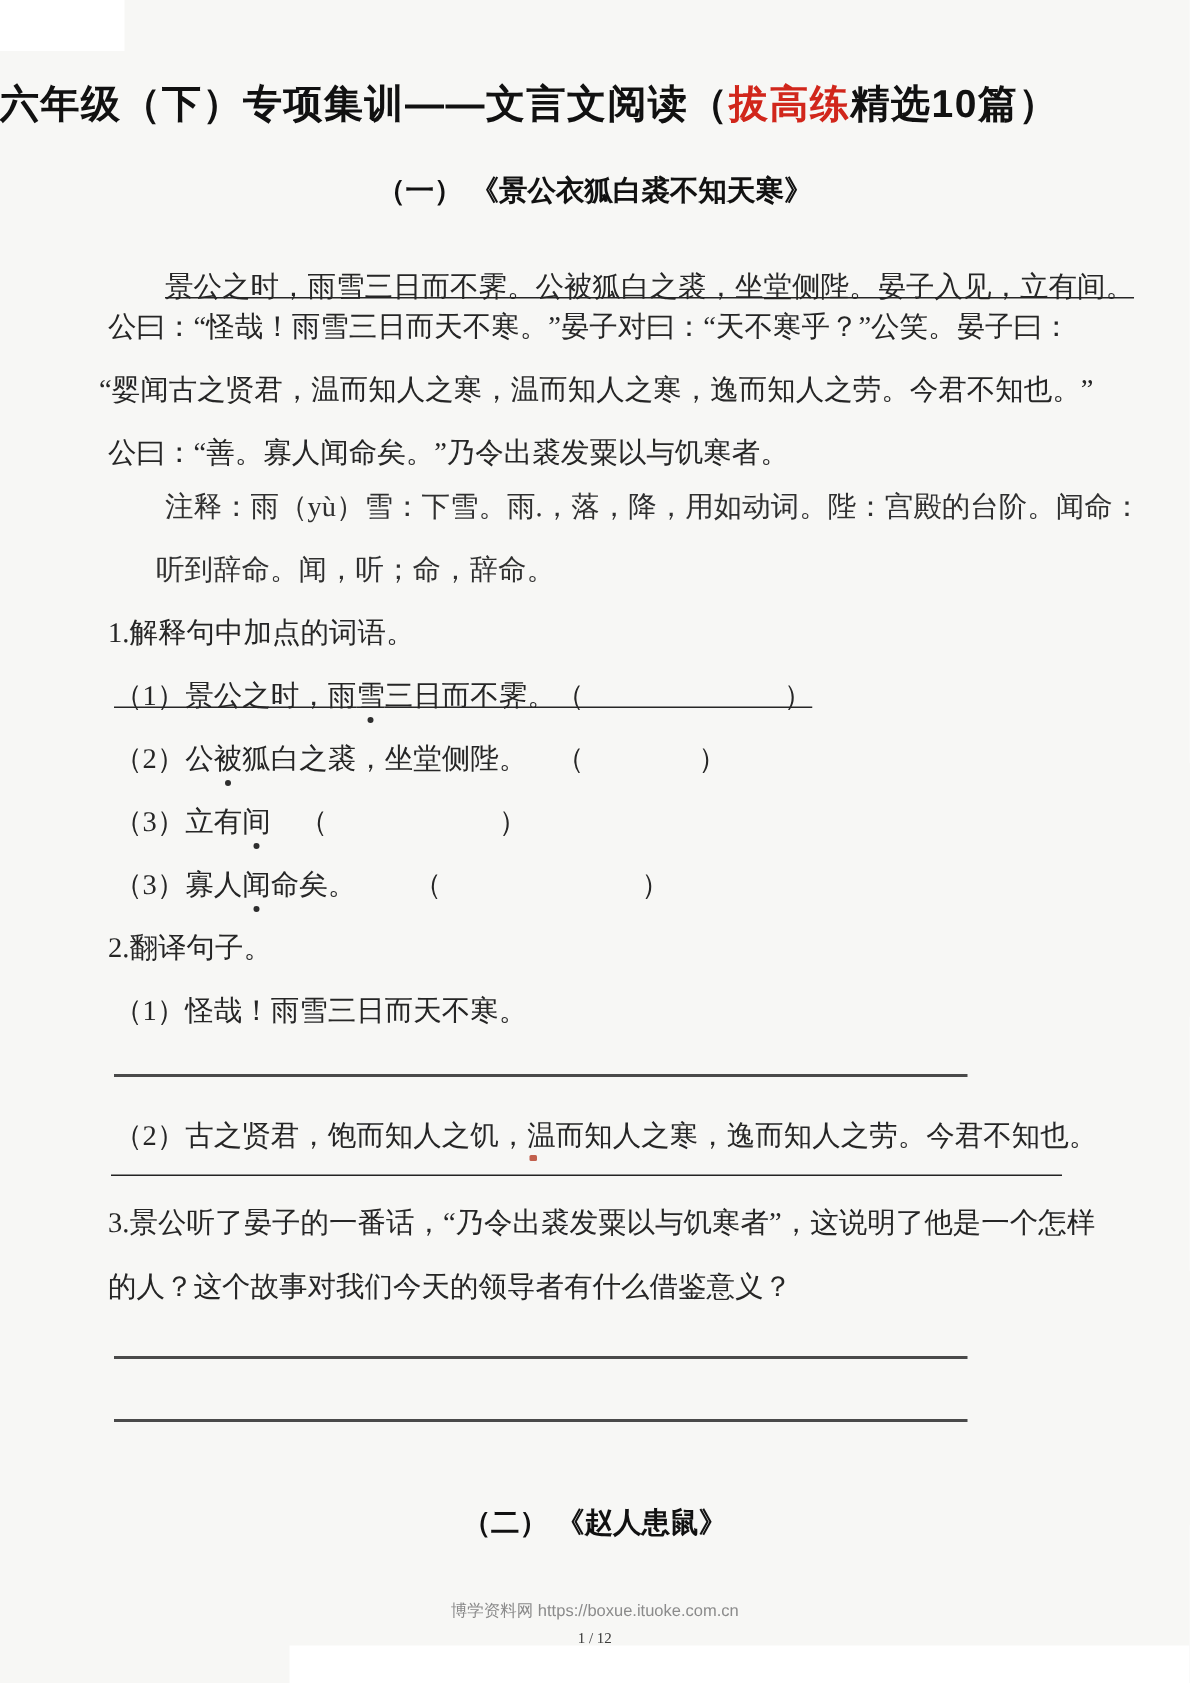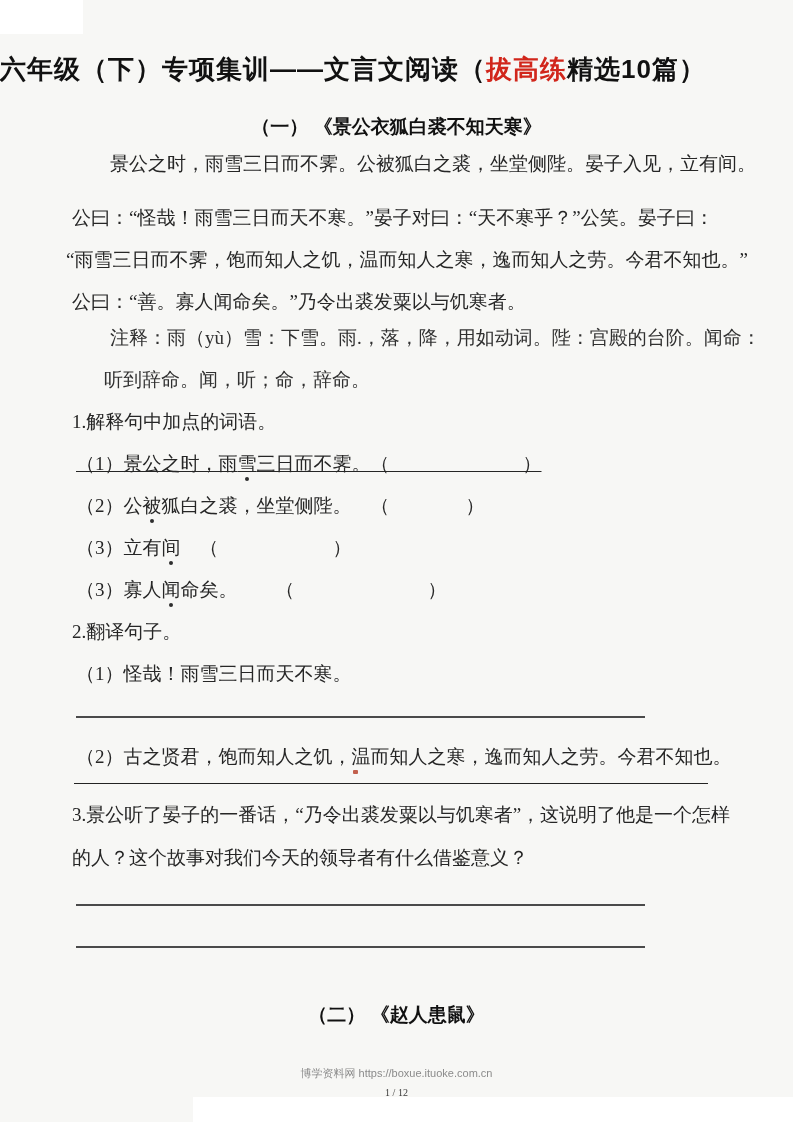--- a/index.html
+++ b/index.html
@@ -60,23 +60,23 @@
 <body>
 
 <div class="page">
 
   <div class="white-patch patch-top"></div>
 
   <div class="doc-title"><span>六年级（下）专项集训——文言文阅读（</span><span class="hl">拔高练</span><span>精选10篇）</span></div>
 
   <div class="sec-heading h1">（一） 《景公衣狐白裘不知天寒》</div>
 
-  <div class="tline indent2" style="top:151px;">景公之时，雨雪三日而不霁。公被狐白之裘，坐堂侧陛。晏子入见，立有间。</div>
+  <div class="tline indent2" style="top:178px;text-decoration:underline;">景公之时，雨雪三日而不霁。公被狐白之裘，坐堂侧陛。晏子入见，立有间。</div>
   <div class="tline" style="top:205px;">公曰：“怪哉！雨雪三日而天不寒。”晏子对曰：“天不寒乎？”公笑。晏子曰：</div>
-  <div class="tline" style="top:247px;left:66px;">“雨雪三日而不霁，饱而知人之饥，温而知人之寒，逸而知人之劳。今君不知也。”</div>
+  <div class="tline" style="top:247px;left:66px;">“婴闻古之贤君，温而知人之寒，温而知人之寒，逸而知人之劳。今君不知也。”</div>
   <div class="tline" style="top:289px;">公曰：“善。寡人闻命矣。”乃令出裘发粟以与饥寒者。</div>
 
   <div class="tline note indent2" style="top:325px;">注释：雨（yù）雪：下雪。雨.，落，降，用如动词。陛：宫殿的台阶。闻命：</div>
   <div class="tline note" style="top:367px;margin-left:32px;">听到辞命。闻，听；命，辞命。</div>
 
   <div class="tline" style="top:409px;">1.解释句中加点的词语。</div>
 
   <div class="tline" style="top:451px;left:76px;text-decoration:underline;"><span>（1）景公之时，雨</span><span class="em">雪</span><span>三日而不霁。（　　　　　　　）</span></div>
 
   <div class="tline" style="top:493px;left:76px;"><span>（2）公</span><span class="em">被</span><span>狐白之裘，坐堂侧陛。　（　　　　）</span></div>

